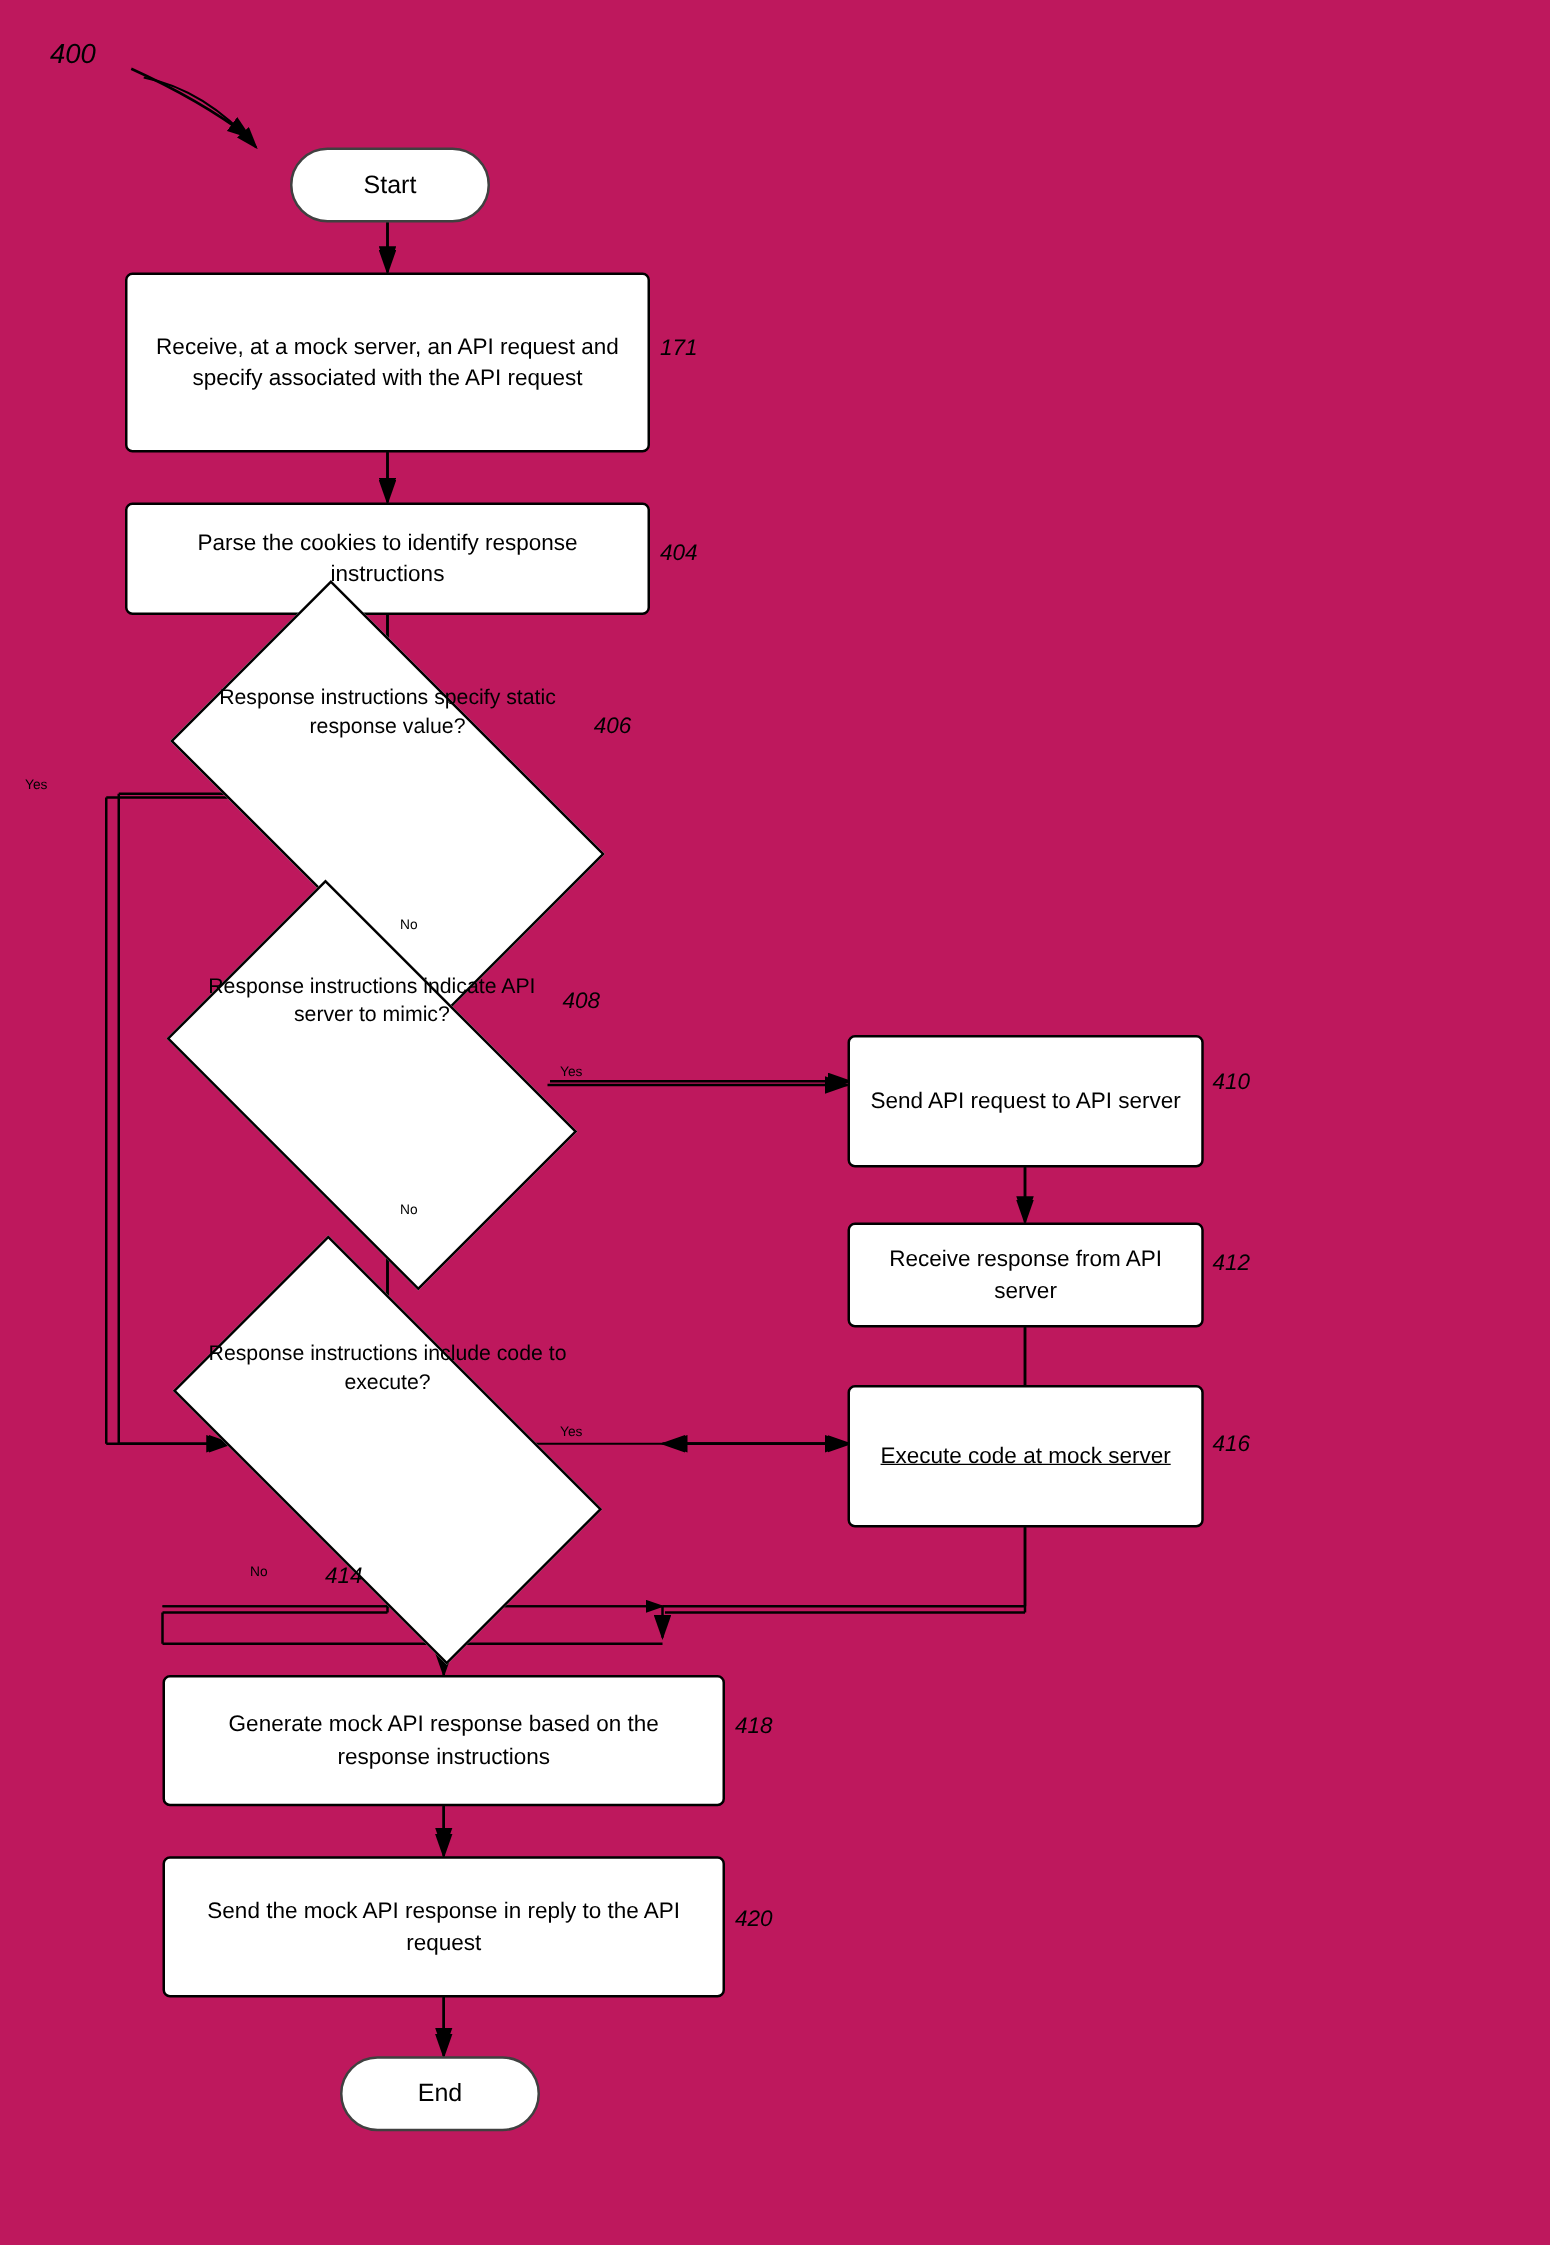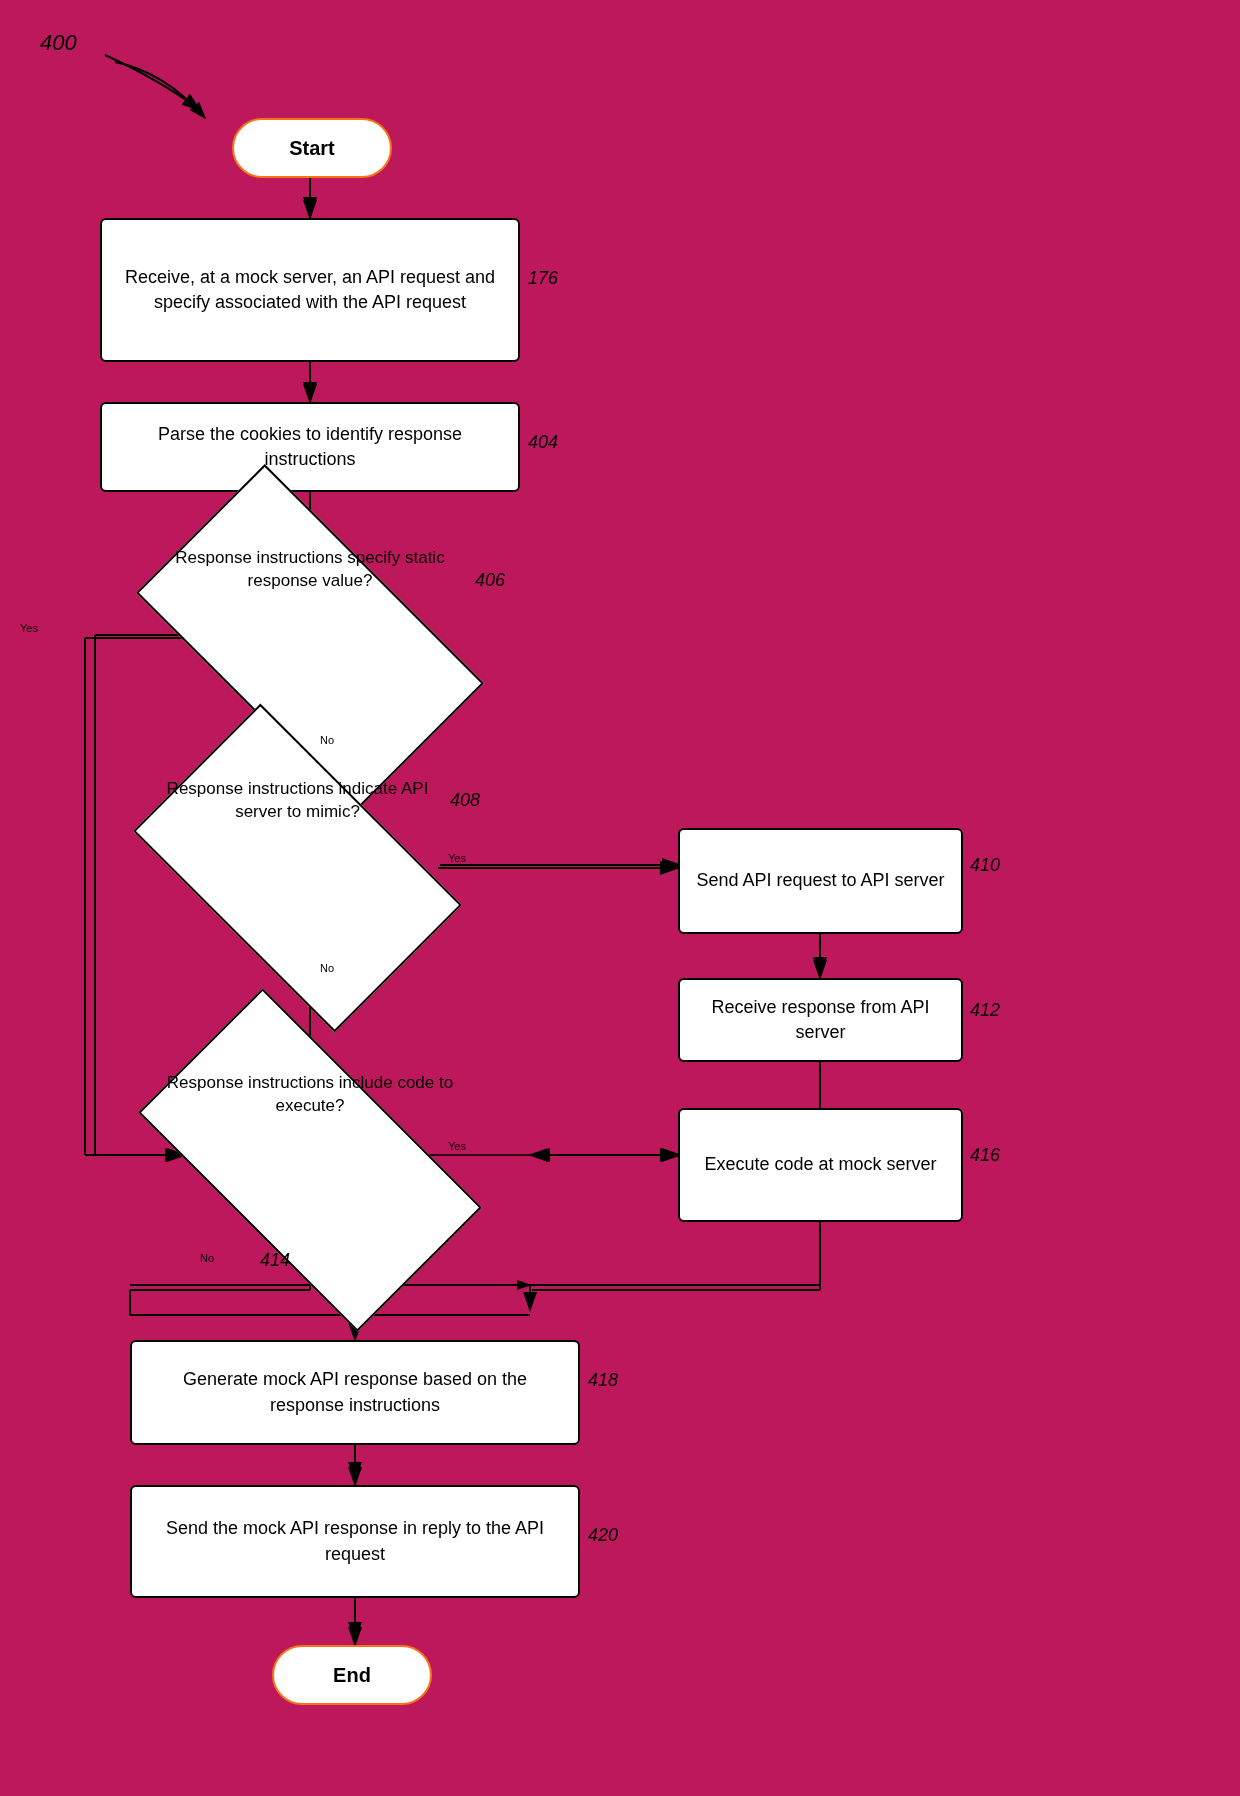--- a/index.html
+++ b/index.html
@@ -40,29 +40,28 @@
       text-align: center;
       font-size: 18px;
       line-height: 1.4;
       background: #fff;
       padding: 8px 12px;
     }
 
     
     .terminal {
       position: absolute;
-      border: 2px solid #f97316;
+      border: 2px solid #404040;
       border-radius: 30px;
       display: flex;
       align-items: center;
       justify-content: center;
       text-align: center;
       font-size: 20px;
       background: #fff;
-      font-weight: bold;
     }
 
     
     .diamond-container {
       position: absolute;
       display: flex;
       align-items: flex-start;
       justify-content: center;
     }
 
@@ -214,21 +213,21 @@
   </svg>
 
   <div class="terminal" style="left:232px;top:118px;width:160px;height:60px;">
     <span>Start</span>
   </div>
 
   <div class="process-box" style="left:100px;top:218px;width:420px;height:144px;">
     <span>Receive, at a mock server, an API request and specify associated with the API request</span>
   </div>
   <div class="ref-label" style="left:528px;top:268px;">
-    <span>176</span>
+    <span>171</span>
   </div>
 
   <div class="process-box" style="left:100px;top:402px;width:420px;height:90px;">
     <span>Parse the cookies to identify response instructions</span>
   </div>
   <div class="ref-label" style="left:528px;top:432px;">
     <span>404</span>
   </div>
 
   <div class="diamond-container" style="left:155px;top:547px;width:310px;height:182px;">
@@ -292,21 +291,21 @@
   </div>
 
   <div class="yn-label" style="left:448px;top:1140px;">
     <span>Yes</span>
   </div>
 
   <div class="yn-label" style="left:200px;top:1252px;">
     <span>No</span>
   </div>
 
-  <div class="process-box" style="left:678px;top:1108px;width:285px;height:114px;">
+  <div class="process-box" style="left:678px;top:1108px;width:285px;height:114px;text-decoration:underline;">
     <span>Execute code at mock server</span>
   </div>
   <div class="ref-label" style="left:970px;top:1145px;">
     <span>416</span>
   </div>
 
   <div class="process-box" style="left:130px;top:1340px;width:450px;height:105px;">
     <span>Generate mock API response based on the response instructions</span>
   </div>
   <div class="ref-label" style="left:588px;top:1370px;">

